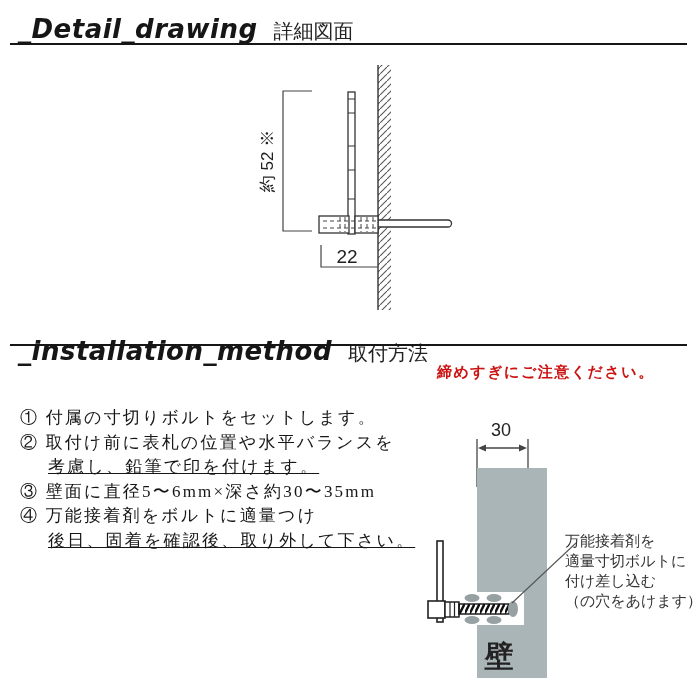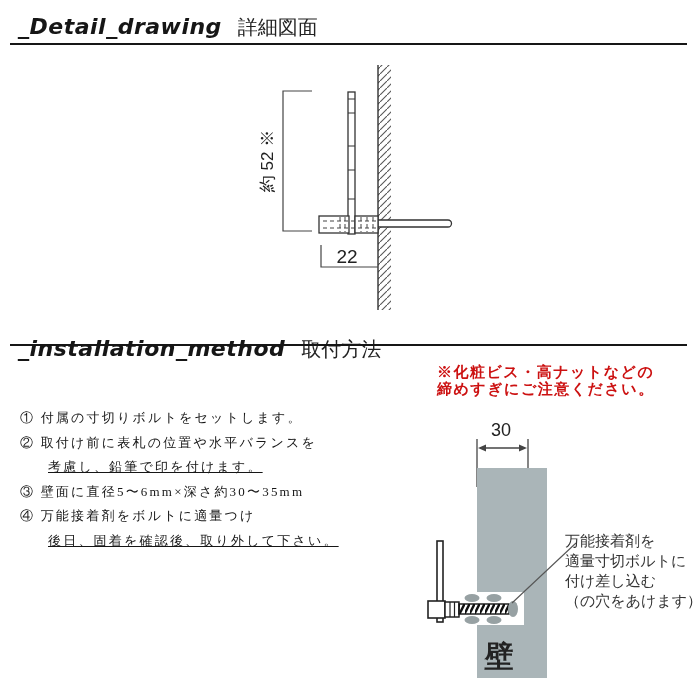--- a/index.html
+++ b/index.html
@@ -4,40 +4,40 @@
 <style>
   html,body{margin:0;padding:0;}
   body{
     width:700px;height:700px;position:relative;background:#ffffff;overflow:hidden;
     font-family:"Liberation Sans",sans-serif;color:#1a1a1a;
   }
   
   .sec-head{position:absolute;left:18px;white-space:nowrap;}
   .sec-head .en{
     font-family:"DejaVu Sans",sans-serif;font-style:italic;font-weight:bold;
-    font-size:22px;letter-spacing:0.5px;color:#161616;
+    font-size:26px;letter-spacing:0.5px;color:#161616;
   }
   .sec-head .ja{
     font-family:"Liberation Sans",sans-serif;
     font-size:20px;color:#222;margin-left:16px;
   }
   .rule{position:absolute;left:10px;width:677px;height:2px;background:#161616;}
   
   .fig{position:absolute;}
   svg text{font-family:"Liberation Sans",sans-serif;fill:#222;}
   
   .warning{
     position:absolute;left:437px;top:364px;
     font-family:"Liberation Serif",serif;font-weight:bold;
     font-size:15px;line-height:17px;letter-spacing:1.5px;white-space:nowrap;
   }
   
   .steps{
     position:absolute;left:20px;top:406px;
-    font-family:"Liberation Serif",serif;font-size:13px;line-height:24.6px;
+    font-family:"Liberation Serif",serif;font-size:17px;line-height:24.6px;
     letter-spacing:2.2px;color:#161616;white-space:nowrap;
   }
   .steps .cont{padding-left:28px;text-decoration:underline;}
   
   .annotation{
     position:absolute;left:565px;top:531px;
     font-size:15px;line-height:20px;color:#333;white-space:nowrap;
   }
 </style>
 </head>
@@ -100,21 +100,20 @@
     <text x="107" y="203" text-anchor="middle" font-size="19">22</text>
   </g>
 </svg>
 
 <div class="sec-head" style="top:336px;">
   <span class="en">_installation_method</span><span class="ja">取付方法</span>
 </div>
 <div class="rule" style="top:344px;"></div>
 
 <div class="warning" style="color: rgb(204, 17, 17);">
-  <div>※化粧ビス・高ナットなどの</div>
   <div>締めすぎにご注意ください。</div>
 </div>
 
 <div class="steps">
   <div>① 付属の寸切りボルトをセットします。</div>
   <div>② 取付け前に表札の位置や水平バランスを</div>
   <div class="cont">考慮し、鉛筆で印を付けます。</div>
   <div>③ 壁面に直径5〜6mm×深さ約30〜35mm</div>
   <div>④ 万能接着剤をボルトに適量つけ</div>
   <div class="cont">後日、固着を確認後、取り外して下さい。</div>

